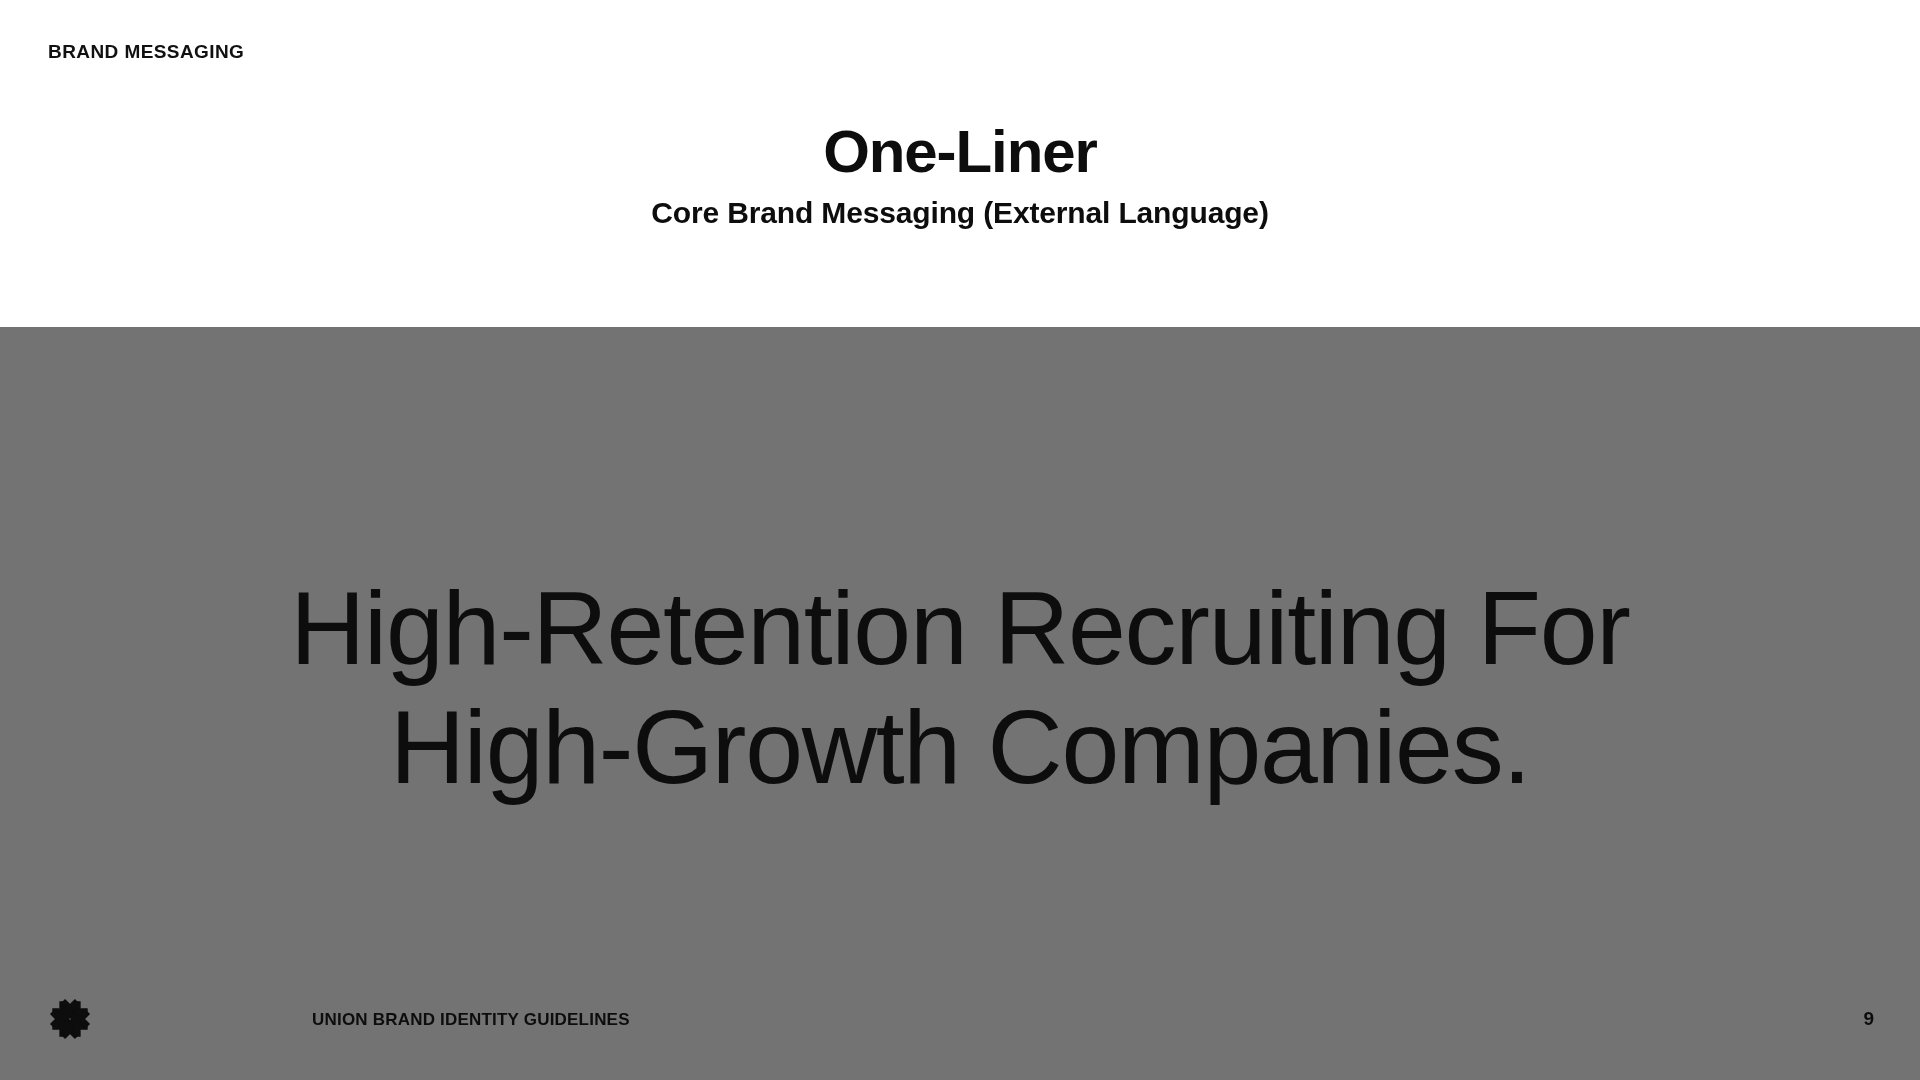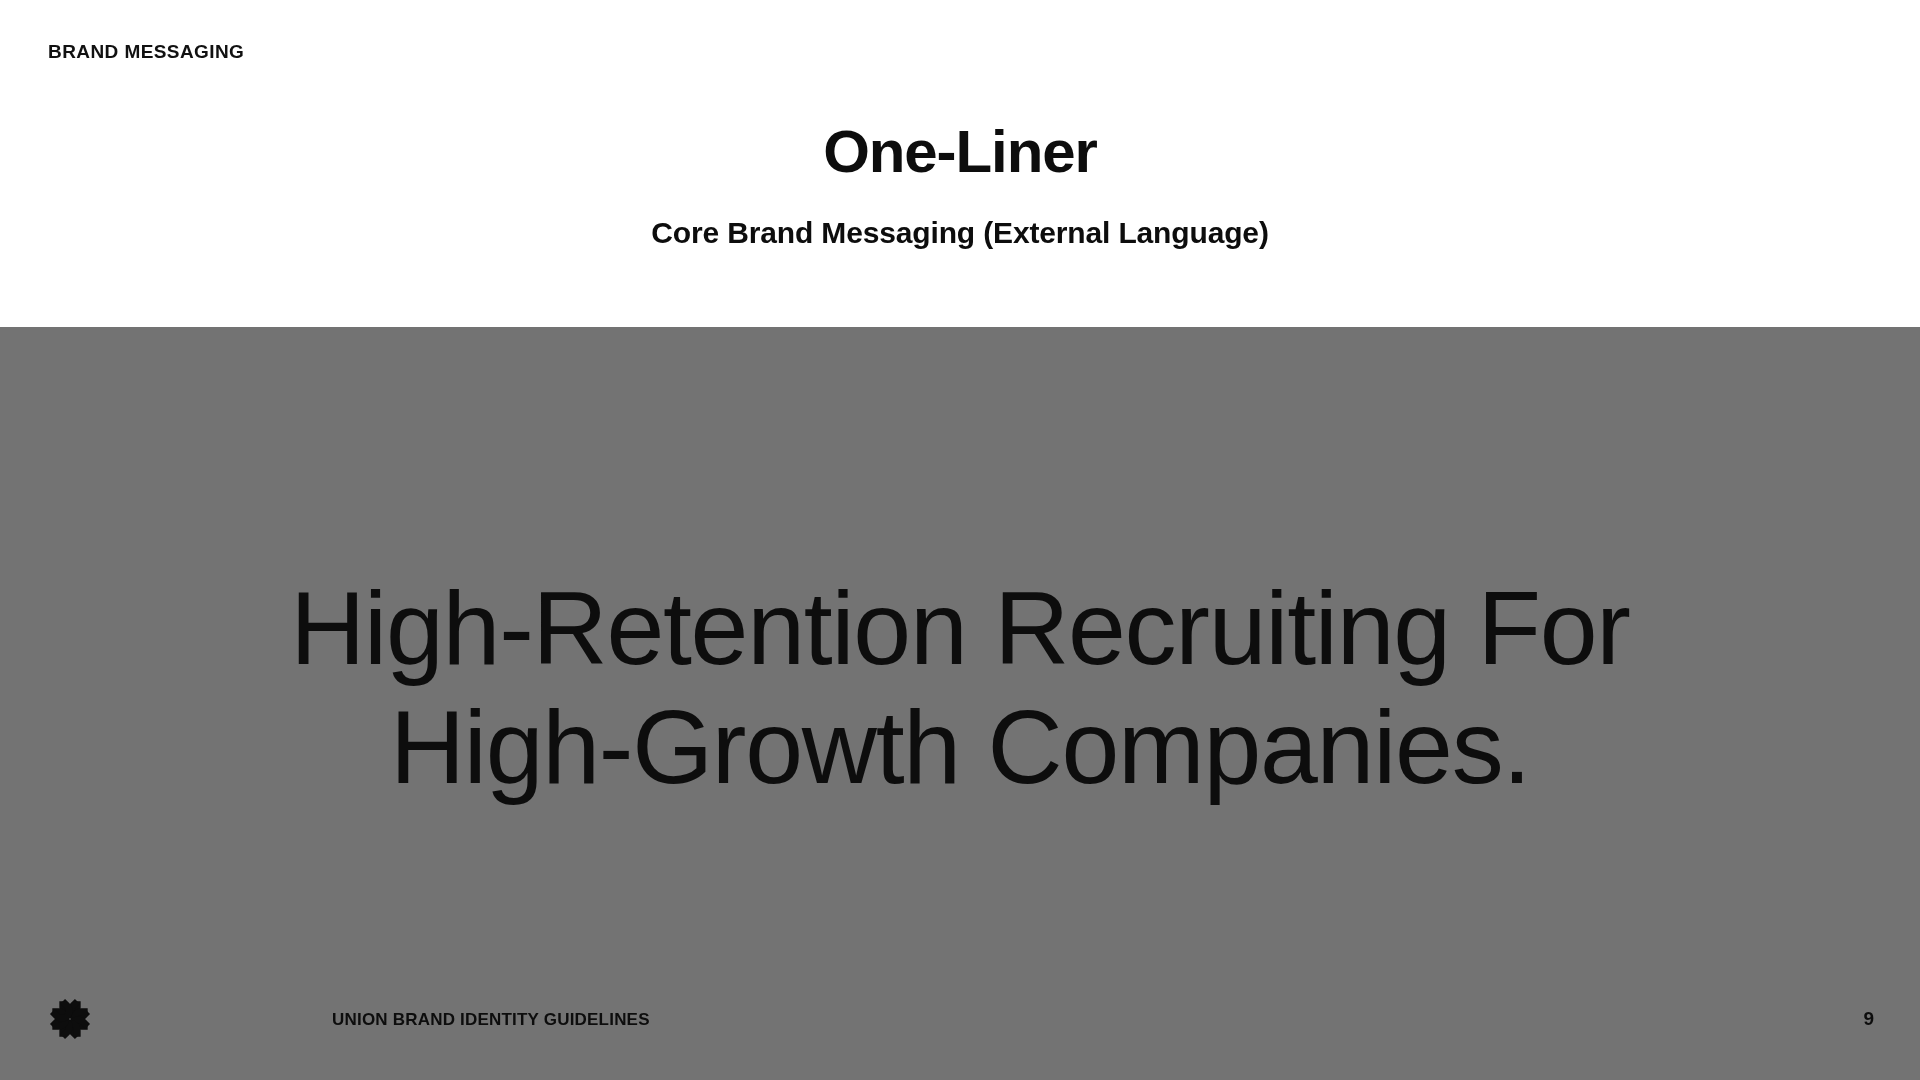--- a/index.html
+++ b/index.html
@@ -34,21 +34,21 @@
   }
   .title {
     font-size:60px;
     font-weight:700;
     letter-spacing:-0.018em;
     color:#0d0d0d;
     line-height:1.0;
     text-align:center;
   }
   .subtitle {
-    margin-top:36px;
+    margin-top:16px;
     font-size:30px;
     font-weight:700;
     letter-spacing:-0.005em;
     color:#0d0d0d;
     line-height:1.0;
   }
 
   
   .band {
     position:absolute;
@@ -70,21 +70,21 @@
   }
 
   
   .logo {
     position:absolute;
     left:44px; bottom:35px;
     width:52px; height:52px;
   }
   .footer-text {
     position:absolute;
-    left:332px; bottom:50px;
+    left:312px; bottom:50px;
     font-size:17px;
     font-weight:700;
     letter-spacing:0.012em;
     color:#0d0d0d;
     white-space:nowrap;
   }
   .page-number {
     position:absolute;
     right:46px; bottom:50px;
     font-size:19px;

